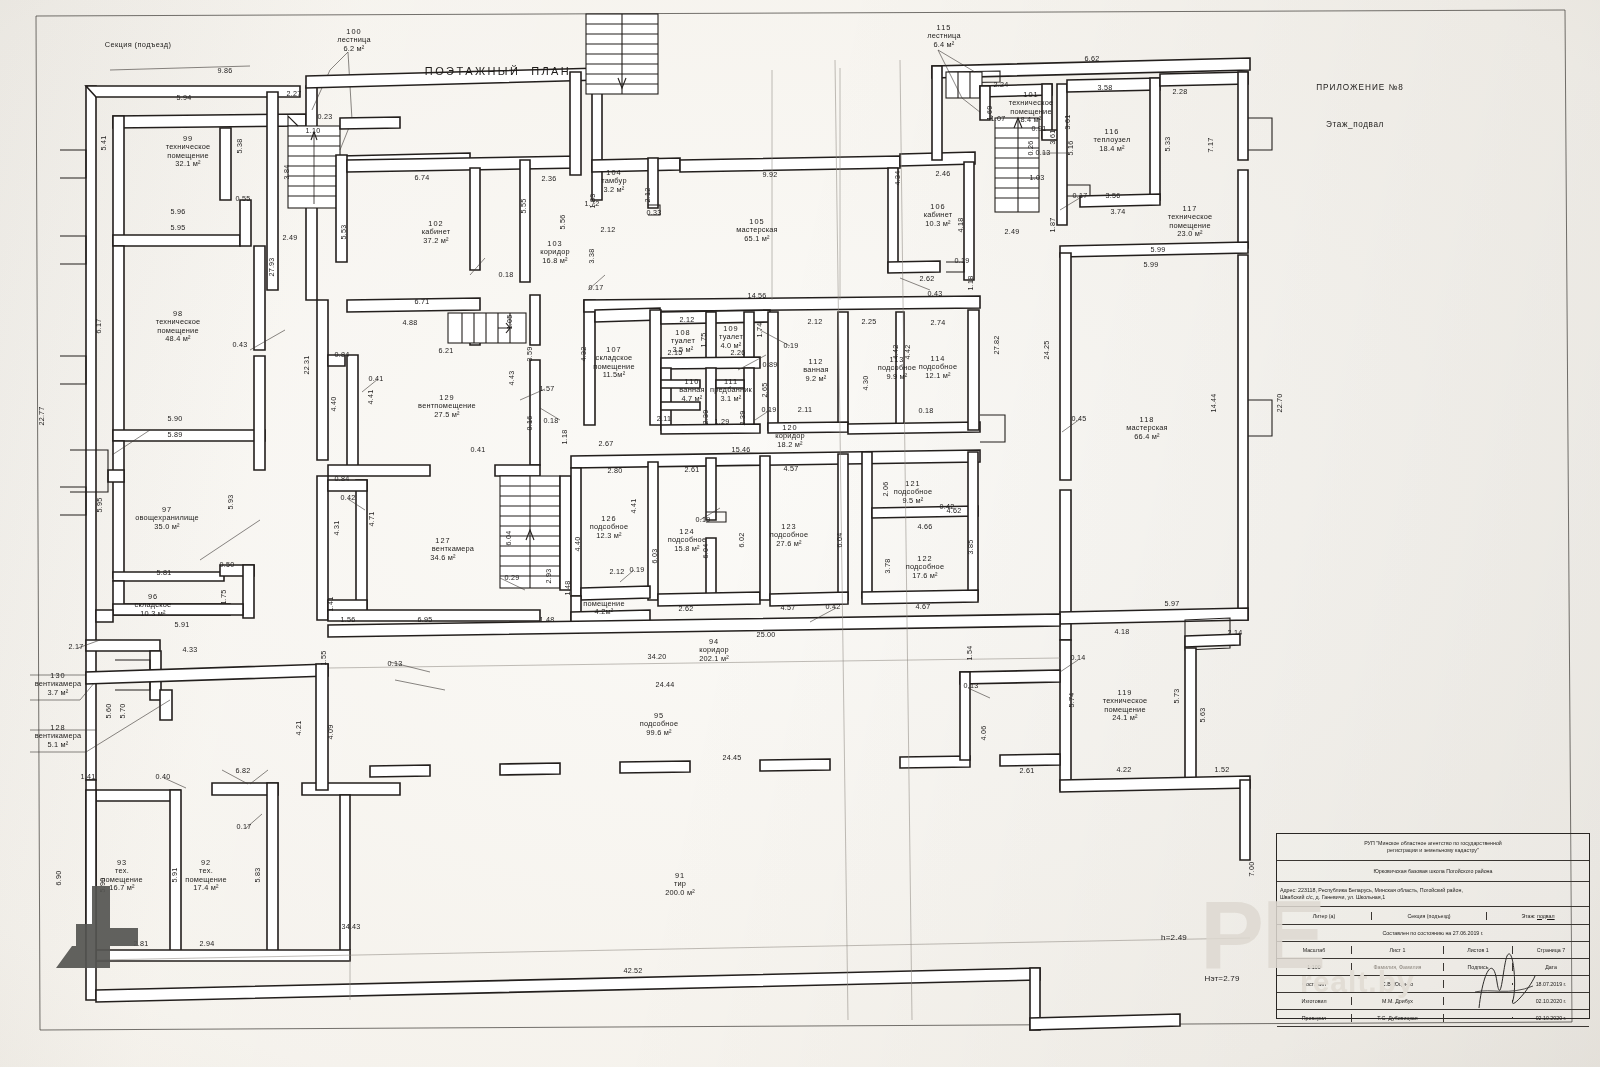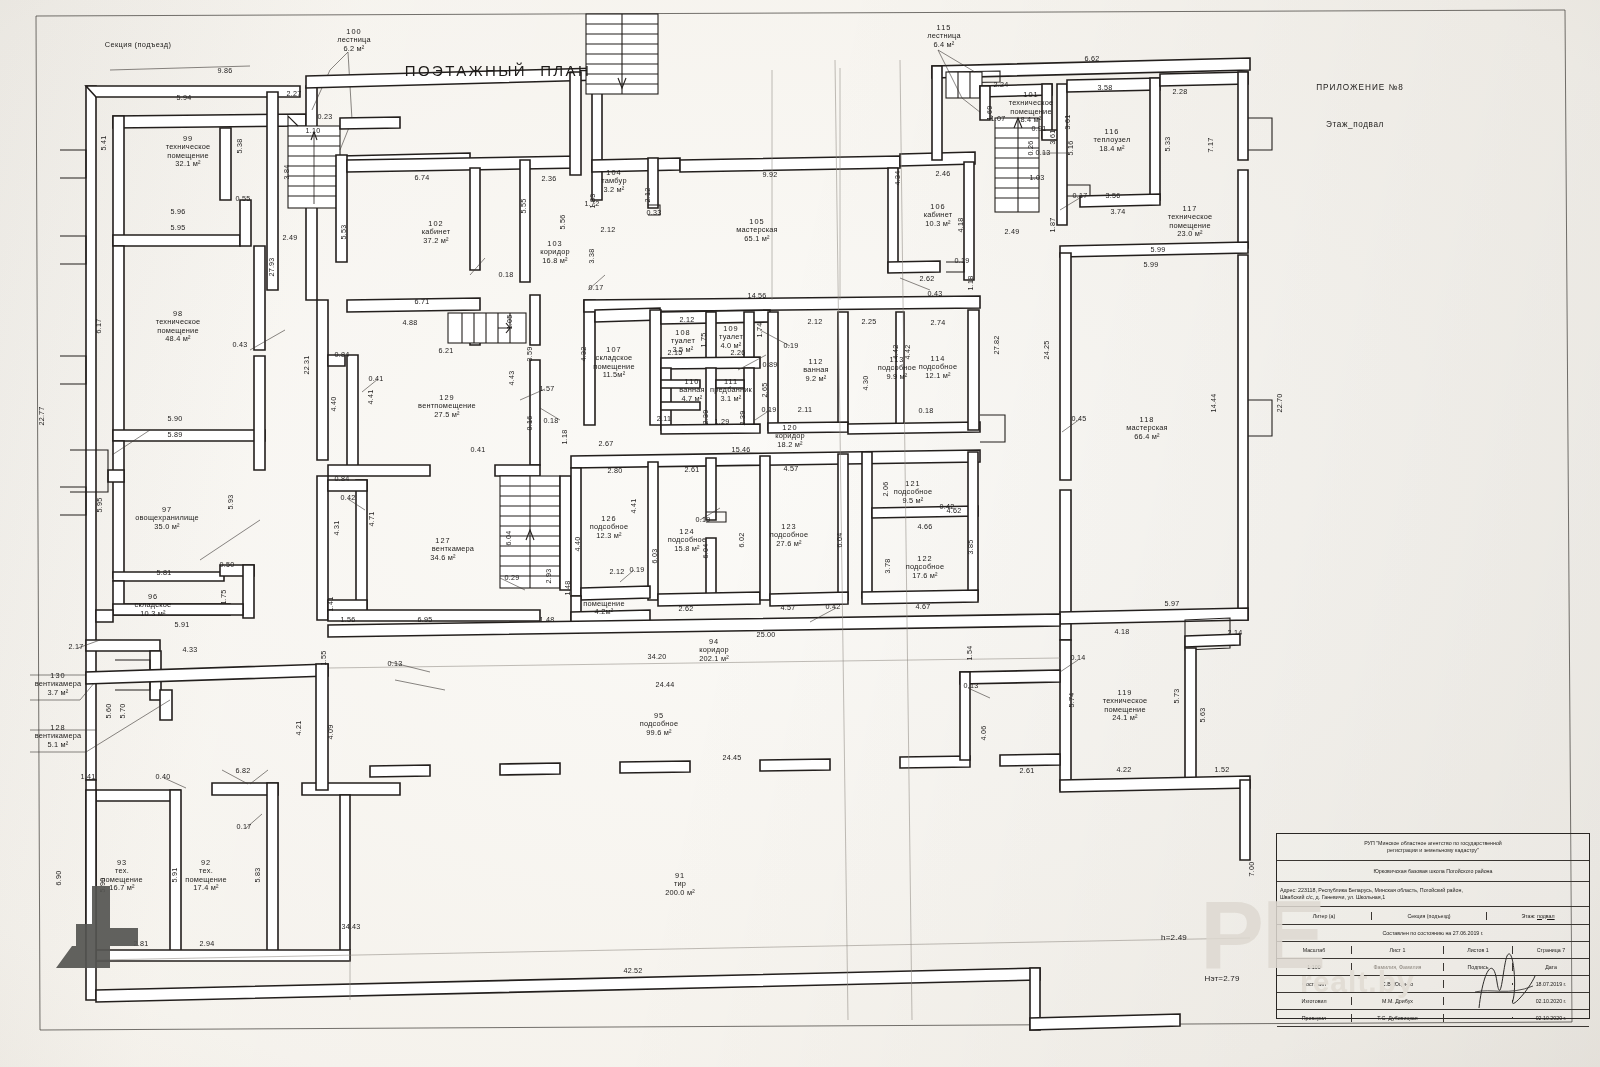--- a/index.html
+++ b/index.html
@@ -28,21 +28,21 @@
     font-family:"Liberation Sans", sans-serif;
     color:#1d1b19;
     white-space:pre;
     line-height:1.12;
     letter-spacing:.2px;
   }
   .room{font-size:7.4px;text-align:center;transform:translate(-50%,-50%);}
   .room .num{display:block;letter-spacing:1px;}
   .dim{font-size:7.2px;transform:translate(-50%,-50%);color:#232120;}
   .dimv{font-size:7.2px;transform:translate(-50%,-50%) rotate(-90deg);transform-origin:center;color:#232120;}
-  .hdr{font-size:15px;letter-spacing:2.4px;transform:translate(-50%,-50%);text-align:center;}
+  .hdr{font-size:11px;letter-spacing:2.4px;transform:translate(-50%,-50%);text-align:center;}
   .note{font-size:8.2px;transform:translate(-50%,-50%);}
 
   
   #titleblock{
     position:absolute;left:1276px;top:833px;width:312px;height:184px;
     border:1px solid #2a2724;background:rgba(255,255,255,0.10);
     font-size:5.3px;color:#1d1b19;
   }
   #titleblock .tb-row{border-bottom:1px solid #3a3632;display:flex;align-items:center;}
   #titleblock .tb-cell{padding:1px 3px;display:flex;align-items:center;justify-content:center;text-align:center;}

